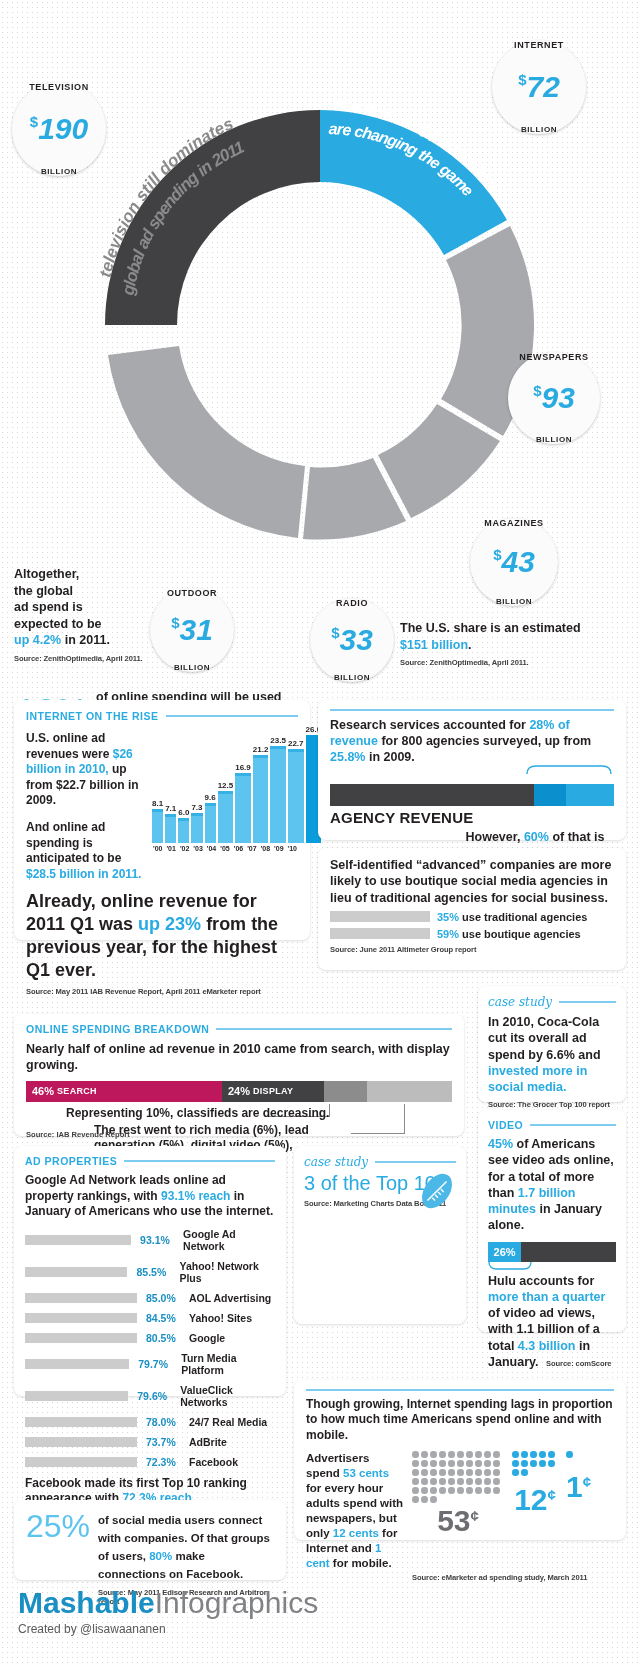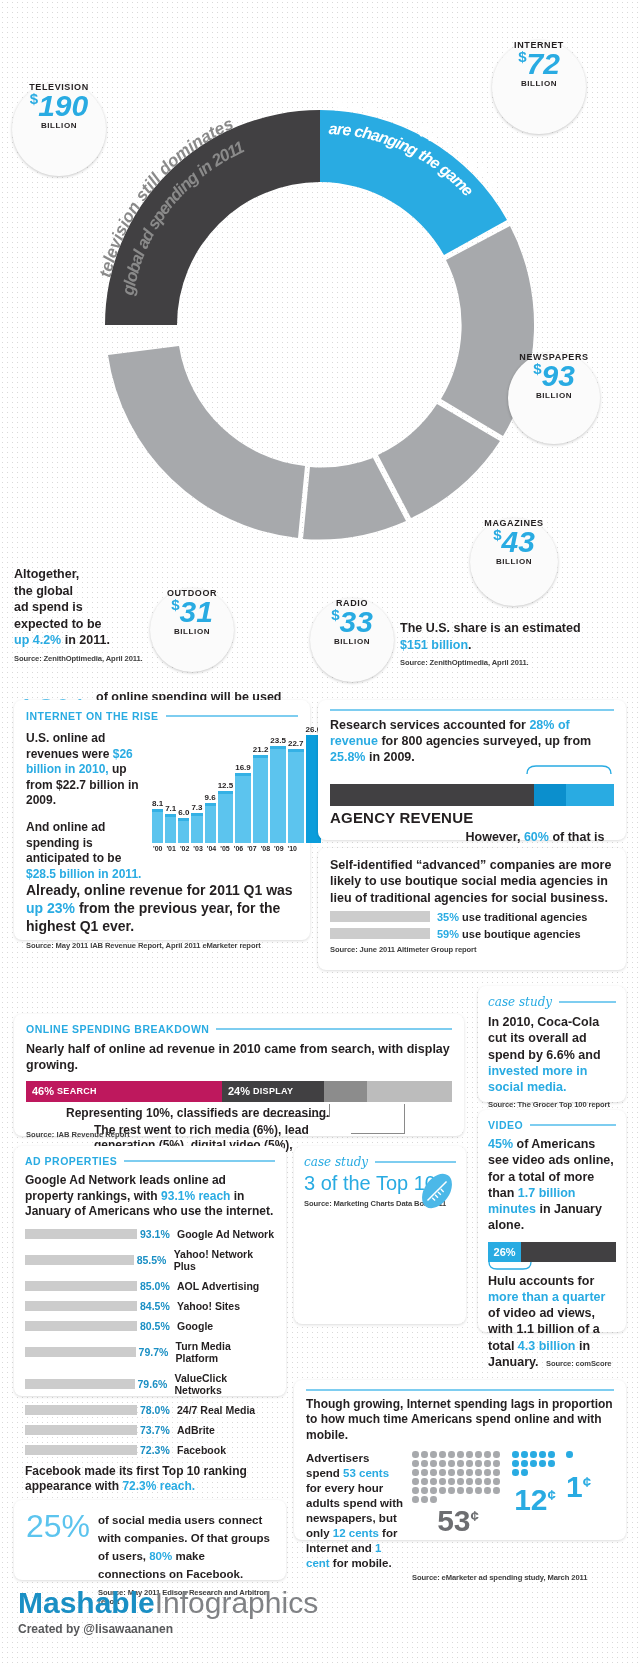--- a/index.html
+++ b/index.html
@@ -43,21 +43,21 @@
   }
   .title-sub {
     font-family: "DejaVu Serif", serif; font-style: italic;
     font-size: 22px; color: #29abe2; line-height: 1.25; margin-top: 26px;
   }
 
   
   .bubble {
     position: absolute; border-radius: 50%; background: #fbfbfb;
     box-shadow: 0 1px 3px rgba(0,0,0,.22);
-    display: flex; flex-direction: column; align-items: center; justify-content: flex-start;
+    display: flex; flex-direction: column; align-items: center; justify-content: space-between;
     text-align: center;
   }
   .bubble .cat { font-size: 9px; font-weight: 700; letter-spacing: .6px; color: #231f20; }
   .bubble .amt { font-size: 30px; font-weight: 700; color: #29abe2; line-height: .95;
                  font-style: italic; font-family: "Liberation Sans", sans-serif; }
   .bubble .amt .dol { font-size: 15px; vertical-align: 12px; font-style: normal; }
   .bubble .bil { font-size: 8px; font-weight: 700; letter-spacing: .6px; color: #231f20; }
 
   .b-tv   { left: 12px;  top: 82px;  width: 94px; height: 94px; }
   .b-net  { left: 492px; top: 40px;  width: 94px; height: 94px; }
@@ -98,21 +98,21 @@
   .rise-copy p + p { margin-top: 11px; }
   .chart { width: 146px; position: relative; }
   .bars { display: flex; align-items: flex-end; gap: 2px; height: 112px; }
   .bar-col { flex: 1; display: flex; flex-direction: column; justify-content: flex-end; align-items: center; }
   .bar-val { font-size: 8px; font-weight: 700; color: #231f20; margin-bottom: 1px; }
   .bar { width: 100%; background: #5cc4ee; position: relative; }
   .bar.last { background: #0b9ddb; }
   .bar::after { content:""; position:absolute; left:0; right:0; top:0; height:3px; background:#0b9ddb; opacity:.5; }
   .xaxis { display: flex; gap: 2px; margin-top: 2px; }
   .xaxis span { flex: 1; font-size: 7px; font-weight: 700; text-align: center; }
-  .rise-foot { font-size: 14px; line-height: 1.28; font-weight: 600; }
+  .rise-foot { margin-top: 8px; font-size: 18px; line-height: 1.28; font-weight: 600; }
 
   
   .c-ten { left: 14px; top: 946px; width: 296px; height: 62px; background: transparent; box-shadow: none; }
   .ten-row { display: flex; align-items: center; gap: 8px; padding-left: 16px; }
   .ten-big { font-size: 36px; color: #5cc4ee; font-weight: 400; line-height: 1; }
   .ten-txt { font-size: 12.5px; line-height: 1.25; font-weight: 600; }
 
   
   .c-agency { left: 318px; top: 700px; width: 308px; height: 140px; }
   .c-agency .in { padding: 9px 12px 10px; }
@@ -150,21 +150,21 @@
   .sb-word { font-size: 9px; font-weight: 600; margin-left: 3px; letter-spacing: .3px; }
   .leaders { position: relative; height: 46px; margin-top: 2px; }
   .leaders .ln { position: absolute; background: #8a8a8a; }
   .bd-t1 { position: absolute; left: 40px; top: 2px; font-size: 12px; font-weight: 600; }
   .bd-t2 { position: absolute; left: 68px; top: 19px; font-size: 12px; font-weight: 600; line-height: 1.25; }
   .bd-src { position: absolute; left: 0; top: 26px; font-size: 7.6px; font-weight: 700; color: #3f3f3f; }
 
   
   .c-adprops { left: 14px; top: 1146px; width: 272px; height: 250px; }
   .c-adprops .in { padding: 9px 11px 10px; }
-  .ap-row { display: flex; align-items: center; gap: 3px; margin-top: 8px; }
+  .ap-row { display: flex; align-items: center; gap: 9px; margin-top: 8px; }
   .ap-track { width: 112px; height: 10px; background: #cccccc; }
   .ap-fill { height: 100%; background: #1a9fd9; }
   .ap-row.first .ap-fill { background: #48b8e8; }
   .ap-pct { font-size: 10.5px; font-weight: 700; color: #1a8fc4; min-width: 34px; }
   .ap-name { font-size: 10.5px; font-weight: 600; }
   .ap-foot { font-size: 12px; line-height: 1.28; font-weight: 600; margin-top: 8px; }
 
   
   .c-yt { left: 294px; top: 1146px; width: 172px; height: 178px; }
   .c-yt .in { padding: 9px 10px; }
@@ -196,21 +196,21 @@
   .c-25 { left: 14px; top: 1500px; width: 272px; height: 80px; }
   .c-25 .in { padding: 10px 12px; display: flex; gap: 8px; align-items: flex-start; }
   .p25 { font-size: 32px; color: #5cc4ee; font-weight: 400; line-height: 1; }
   .p25-txt { font-size: 11.5px; line-height: 1.3; font-weight: 600; }
 
   
   .footer { position: absolute; left: 18px; top: 1588px; }
   .foot-logo { font-size: 30px; line-height: 1; }
   .foot-logo .m { font-weight: 700; color: #1a8fc4; }
   .foot-logo .i { font-weight: 400; color: #808285; }
-  .foot-by { font-size: 12px; color: #58595b; margin-top: 4px; font-weight: 700; }
+  .foot-by { font-size: 12px; color: #58595b; margin-top: 4px; font-weight: 400; }
 </style>
 </head>
 <body>
 
 <div class="dots-bg"></div>
 
 <div class="page">
 
   <div class="hero">
 

